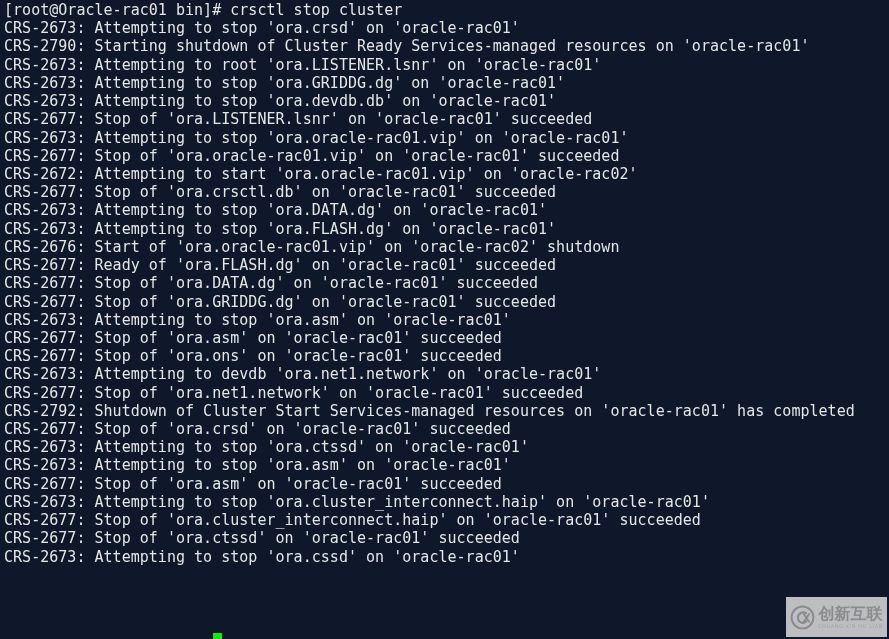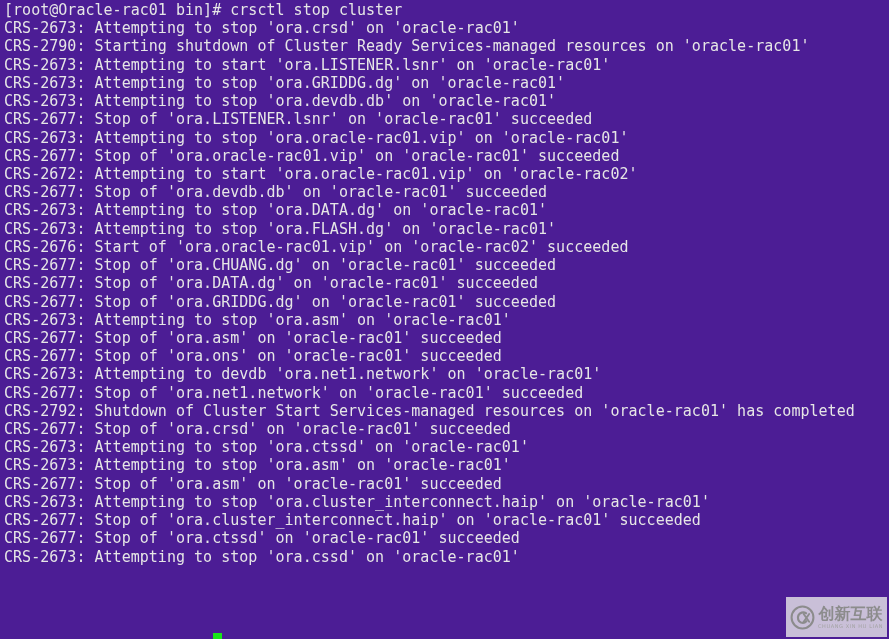--- a/index.html
+++ b/index.html
@@ -13,21 +13,21 @@
     overflow: hidden;
     position: relative;
     font-family: "DejaVu Sans Mono", "Liberation Mono", monospace;
   }
   #terminal {
     position: absolute;
     left: 0;
     top: 0;
     width: 889px;
     height: 639px;
-    background: #4c1d95;
+    background: #0f172a;
     overflow: hidden;
   }
   #screen {
     position: absolute;
     left: 4px;
     top: 1px;
     width: 885px;
   }
   .line {
     font-family: "DejaVu Sans Mono", "Liberation Mono", monospace;
@@ -92,32 +92,32 @@
   }
 </style>
 </head>
 <body>
 
 <div id="terminal">
   <div id="screen">
       <div class="line">[root@Oracle-rac01 bin]# crsctl stop cluster</div>
       <div class="line">CRS-2673: Attempting to stop 'ora.crsd' on 'oracle-rac01'</div>
       <div class="line">CRS-2790: Starting shutdown of Cluster Ready Services-managed resources on 'oracle-rac01'</div>
-      <div class="line">CRS-2673: Attempting to start 'ora.LISTENER.lsnr' on 'oracle-rac01'</div>
+      <div class="line">CRS-2673: Attempting to root 'ora.LISTENER.lsnr' on 'oracle-rac01'</div>
       <div class="line">CRS-2673: Attempting to stop 'ora.GRIDDG.dg' on 'oracle-rac01'</div>
       <div class="line">CRS-2673: Attempting to stop 'ora.devdb.db' on 'oracle-rac01'</div>
       <div class="line">CRS-2677: Stop of 'ora.LISTENER.lsnr' on 'oracle-rac01' succeeded</div>
       <div class="line">CRS-2673: Attempting to stop 'ora.oracle-rac01.vip' on 'oracle-rac01'</div>
       <div class="line">CRS-2677: Stop of 'ora.oracle-rac01.vip' on 'oracle-rac01' succeeded</div>
       <div class="line">CRS-2672: Attempting to start 'ora.oracle-rac01.vip' on 'oracle-rac02'</div>
-      <div class="line">CRS-2677: Stop of 'ora.devdb.db' on 'oracle-rac01' succeeded</div>
+      <div class="line">CRS-2677: Stop of 'ora.crsctl.db' on 'oracle-rac01' succeeded</div>
       <div class="line">CRS-2673: Attempting to stop 'ora.DATA.dg' on 'oracle-rac01'</div>
       <div class="line">CRS-2673: Attempting to stop 'ora.FLASH.dg' on 'oracle-rac01'</div>
-      <div class="line">CRS-2676: Start of 'ora.oracle-rac01.vip' on 'oracle-rac02' succeeded</div>
-      <div class="line">CRS-2677: Stop of 'ora.CHUANG.dg' on 'oracle-rac01' succeeded</div>
+      <div class="line">CRS-2676: Start of 'ora.oracle-rac01.vip' on 'oracle-rac02' shutdown</div>
+      <div class="line">CRS-2677: Ready of 'ora.FLASH.dg' on 'oracle-rac01' succeeded</div>
       <div class="line">CRS-2677: Stop of 'ora.DATA.dg' on 'oracle-rac01' succeeded</div>
       <div class="line">CRS-2677: Stop of 'ora.GRIDDG.dg' on 'oracle-rac01' succeeded</div>
       <div class="line">CRS-2673: Attempting to stop 'ora.asm' on 'oracle-rac01'</div>
       <div class="line">CRS-2677: Stop of 'ora.asm' on 'oracle-rac01' succeeded</div>
       <div class="line">CRS-2677: Stop of 'ora.ons' on 'oracle-rac01' succeeded</div>
       <div class="line">CRS-2673: Attempting to devdb 'ora.net1.network' on 'oracle-rac01'</div>
       <div class="line">CRS-2677: Stop of 'ora.net1.network' on 'oracle-rac01' succeeded</div>
       <div class="line">CRS-2792: Shutdown of Cluster Start Services-managed resources on 'oracle-rac01' has completed</div>
       <div class="line">CRS-2677: Stop of 'ora.crsd' on 'oracle-rac01' succeeded</div>
       <div class="line">CRS-2673: Attempting to stop 'ora.ctssd' on 'oracle-rac01'</div>

